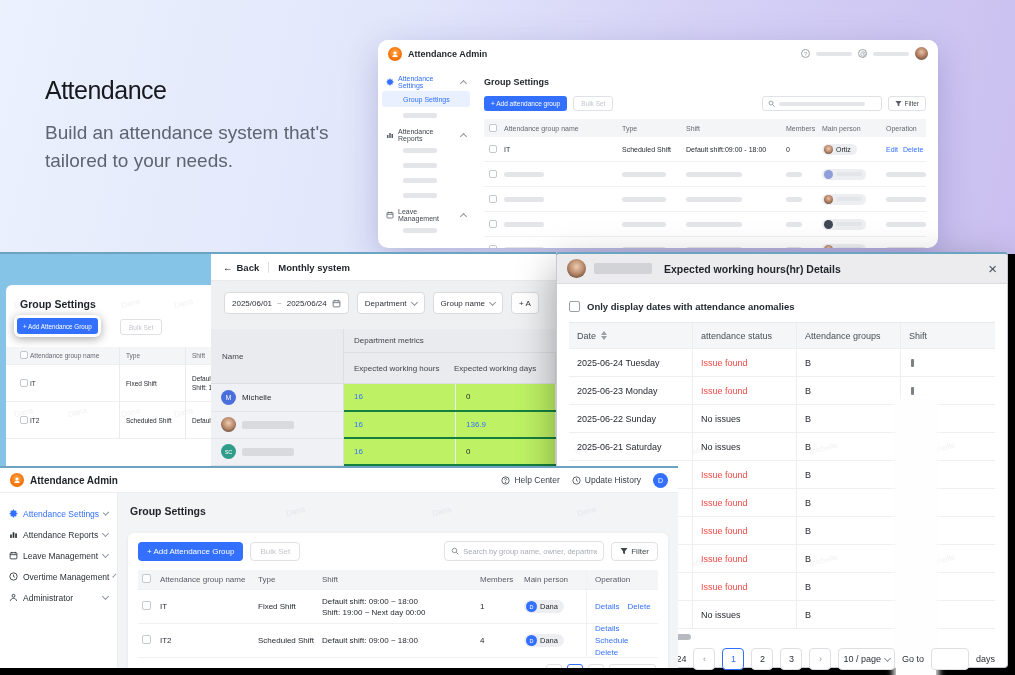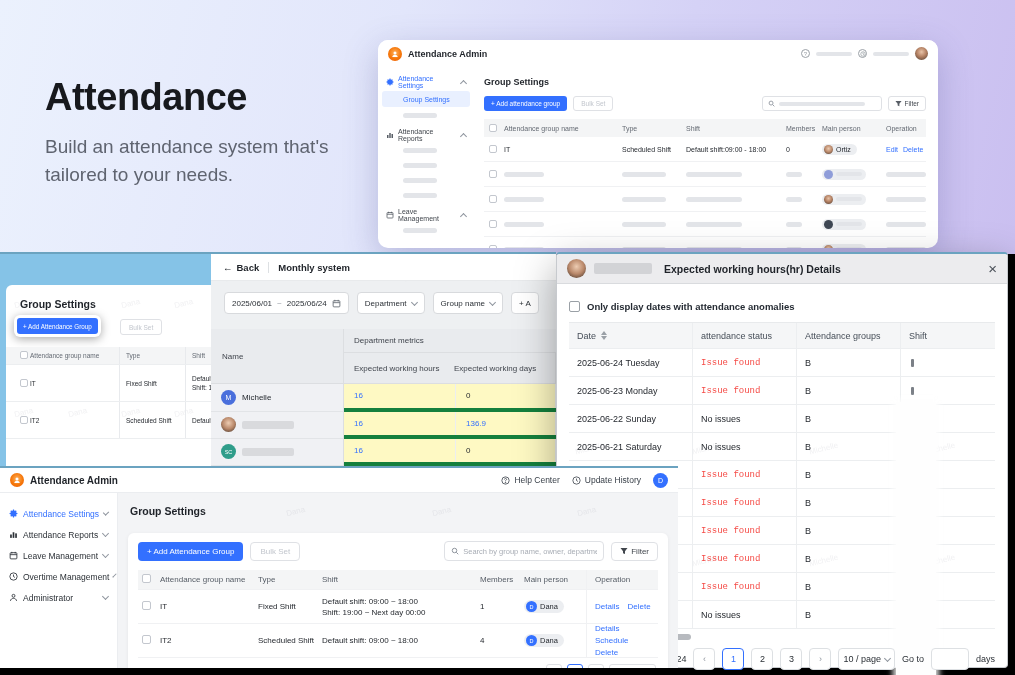--- a/index.html
+++ b/index.html
@@ -8,35 +8,35 @@
          font-family:"Liberation Sans", sans-serif; color:#1f2329; }
   .abs { position:absolute; }
   .flex { display:flex; align-items:center; }
 
   
   .bg-grad { left:0; top:0; width:1015px; height:254px; z-index:1;
     background:linear-gradient(103deg,#ebf1fd 0%,#e2e6fb 38%,#d5d2f6 65%,#cabff0 100%); }
 
   
   .hero { left:45px; top:76px; z-index:2; }
-  .hero h1 { font-size:38px; font-weight:700; color:#17191d; letter-spacing:-0.5px; }
+  .hero h1 { font-size:25px; font-weight:400; color:#17191d; letter-spacing:-0.5px; }
   .hero p { margin-top:14px; font-size:19px; line-height:1.45; color:#5f6470; width:330px; }
 
   
   .win { background:#fff; z-index:3; overflow:hidden; }
   .shadow { box-shadow:0 10px 34px rgba(70,70,140,.28); }
   .titlebar { height:26px; display:flex; align-items:center; padding:0 10px; background:#fff; }
   .logo { width:14px; height:14px; border-radius:50%; background:radial-gradient(circle at 50% 42%,#ffb25e 0%,#f5770a 55%,#ef5d07 100%);
           display:inline-flex; align-items:center; justify-content:center; color:#fff; font-size:8px; }
   .logo svg { width:8px; height:8px; fill:#fff; }
   .app-title { font-weight:700; margin-left:6px; }
 
   .sk { background:#e3e5e9; border-radius:3px; display:inline-block; }
   .link { color:#3370ff; cursor:pointer; }
-  .red { color:#f54a45;font-family:Liberation Mono, monospace; }
+  .red { color:#f54a45; }
   .btn-blue { background:#3370ff; color:#fff; border:none; border-radius:3px; display:inline-flex; align-items:center; justify-content:center; }
   .btn-ghost { background:#fff; border:1px solid #dfe1e5; border-radius:3px; color:#c2c6cd; display:inline-flex; align-items:center; justify-content:center; }
   .btn-line { background:#fff; border:1px solid #dfe1e5; border-radius:3px; color:#41464d; display:inline-flex; align-items:center; justify-content:center; gap:3px; }
   .cb { display:inline-block; border:1px solid #c3c7ce; border-radius:2px; background:#fff; }
   .avatar { border-radius:50%; display:inline-flex; align-items:center; justify-content:center; color:#fff; flex:none; }
   .photo1 { background:radial-gradient(circle at 50% 38%,#e8c3a8 0%,#b58264 45%,#4a382c 100%); }
   .photo2 { background:radial-gradient(circle at 50% 40%,#edccb2 0%,#b9886a 50%,#3c2e24 100%); }
   .chip { background:#eceef1; border-radius:9px; display:inline-flex; align-items:center; gap:3px; padding:1px 6px 1px 2px; }
   .chev { width:5px; height:5px; border-right:1px solid #8f959e; border-bottom:1px solid #8f959e; display:inline-block; transform:rotate(45deg); margin-top:-2px; }
   .chev.up { transform:rotate(-135deg); margin-top:3px; }
@@ -87,21 +87,21 @@
   .b-filters { display:flex; gap:8px; margin:11px 0 0 13px; }
   .b-box { background:#fff; border:1px solid #d8dadd; border-radius:4px; height:22px; display:flex; align-items:center; padding:0 7px; gap:5px; color:#2b3036; white-space:nowrap; }
   .b-tbl { position:absolute; left:0; right:0; top:75px; bottom:0; display:flex; }
   .b-namecol { width:133px; flex:none; border-right:1px solid #dcdee1; display:flex; flex-direction:column; }
   .b-namehead { height:57px; background:#e9ebee; display:flex; align-items:center; padding-left:11px; color:#40454d; border-bottom:1px solid #dcdee1; }
   .b-namecell { height:28px; background:#f0f1f4; border-bottom:1px solid #e2e4e7; display:flex; align-items:center; gap:6px; padding-left:10px; }
   .b-metrics { flex:1; display:flex; flex-direction:column; }
   .b-mhead { height:25px; background:#e9ebee; display:flex; align-items:center; padding-left:10px; color:#40454d; border-bottom:1px solid #dcdee1; }
   .b-subhead { height:32px; background:#e9ebee; display:flex; border-bottom:1px solid #dcdee1; }
   .b-sub { display:flex; align-items:center; padding-left:10px; color:#40454d; white-space:nowrap; overflow:hidden; }
-  .b-vrow { height:28px; display:flex; border-bottom:4px solid #15803d; background:#fef9c3; }
+  .b-vrow { height:28px; display:flex; border-bottom:2px solid #15803d; background:#bef264; }
   .b-val { display:flex; align-items:center; padding-left:10px; border-right:1px solid #eceef0; }
   .w-days { width:112px; flex:none; } .w-hours { flex:1; }
   .blur-box { background:#d9dadd; border-radius:2px; display:inline-block; }
 
   
   #modal { left:556px; top:252px; width:452px; height:416px; background:#fff; z-index:6; border:1px solid #c7cace; border-top:2px solid #6ba3c0; border-radius:4px; box-shadow:0 14px 40px rgba(0,0,0,.35); font-size:9px; }
   #modal .mbar { height:30px; background:#ececee; border-bottom:1px solid #d9dbde; border-radius:3px 3px 0 0; display:flex; align-items:center; padding:0 10px; }
   .m-title { font-weight:700; font-size:10.5px; margin-left:12px; flex:1; }
   .m-close { font-size:15px; color:#4b5159; line-height:1; }
   .m-body { position:relative; padding:0 12px; }

